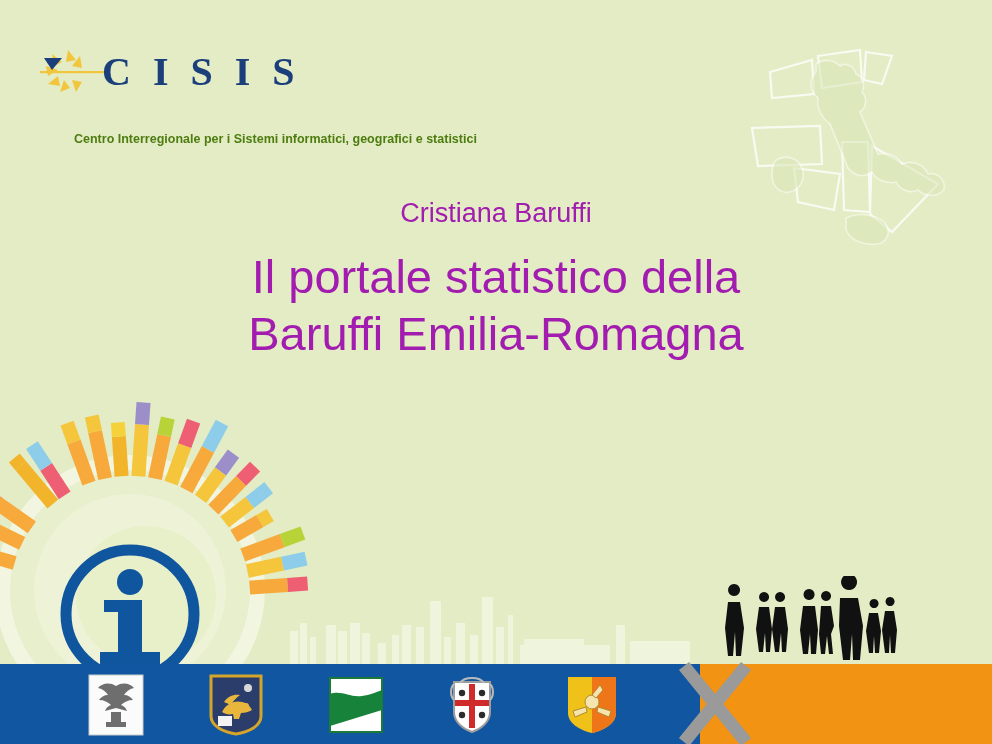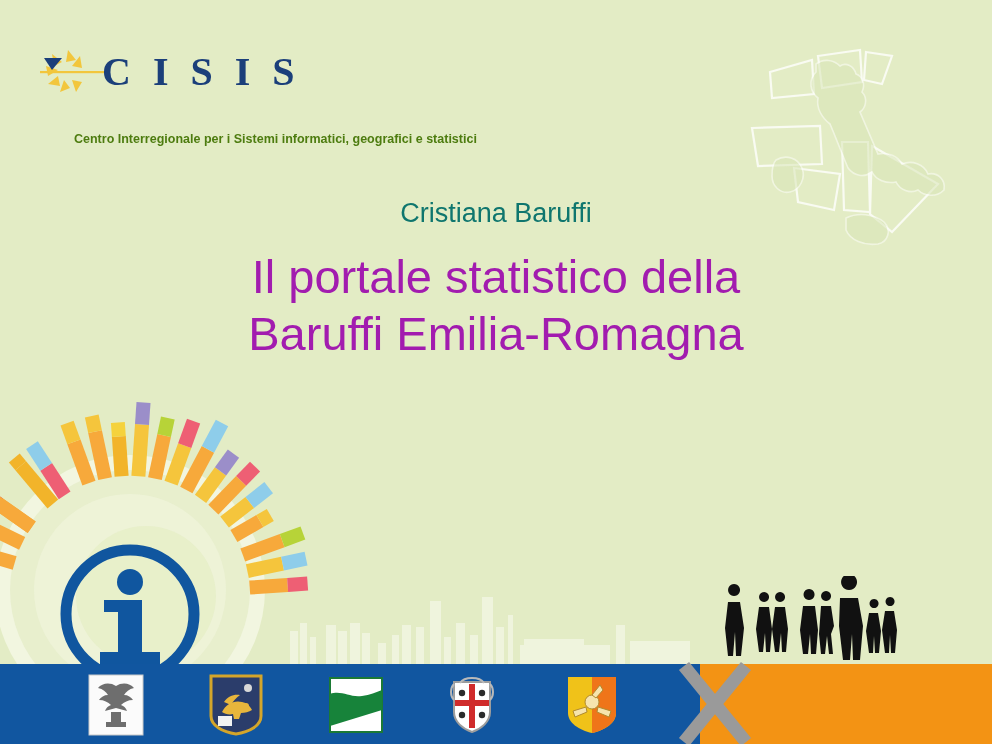--- a/index.html
+++ b/index.html
@@ -66,21 +66,21 @@
   }
 
   
   .author {
     position: absolute;
     left: 0;
     top: 198px;
     width: 992px;
     text-align: center;
     font-size: 27px;
-    color: #0f766e;
+    color: #a21caf;
   }
   .main-title {
     position: absolute;
     left: 96px;
     top: 248px;
     width: 800px;
     text-align: center;
     font-size: 47px;
     line-height: 57px;
     color: #a21caf;

